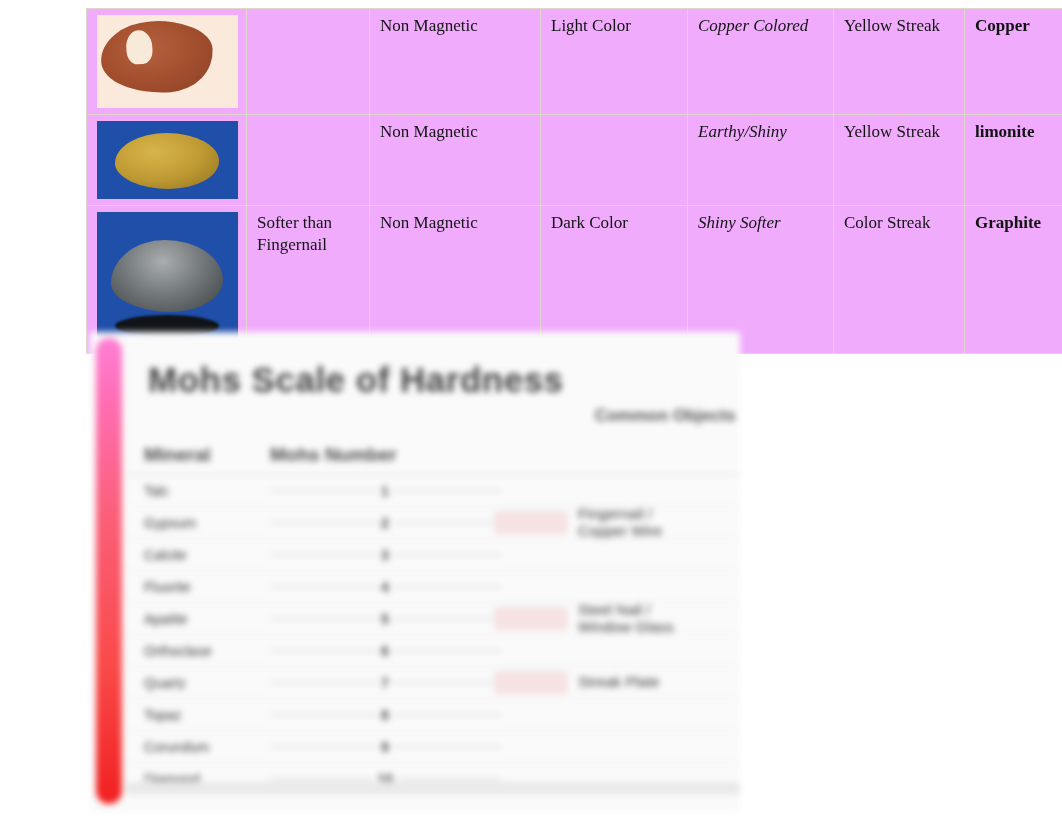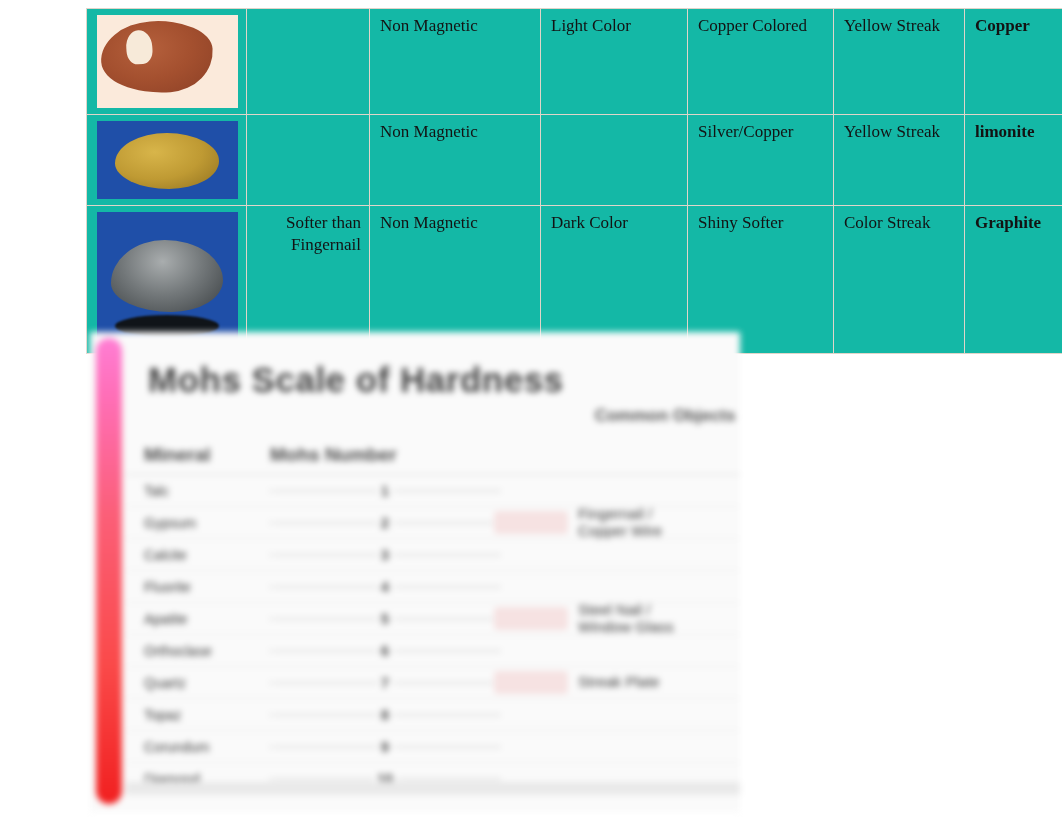--- a/index.html
+++ b/index.html
@@ -25,33 +25,33 @@
   }
   table.mineral-table {
     border-collapse: collapse;
     width: 920px;
     table-layout: fixed;
     background: #fbeadb;
     border: 1px solid #c9c3bd;
   }
   table.mineral-table td {
     border: 1px solid #e0d5c9;
-    background: #14b8a6;
+    background: #f0abfc;
     vertical-align: top;
     padding: 6px 8px 6px 10px;
     font-size: 17px;
     line-height: 1.28;
     color: #131313;
     font-family: "Liberation Serif", serif;
   }
   td.col-img   { width: 141px; padding: 0; border-left: 1px solid #c9c3bd; }
-  td.col-hard  { width: 104px; text-align: right; }
+  td.col-hard  { width: 104px; }
   td.col-mag   { width: 152px; }
   td.col-lustre{ width: 128px; margin-left: 10px; }
-  td.col-color { width: 127px; }
+  td.col-color { width: 127px; font-style: italic; }
   td.col-streak{ width: 112px; margin-top: 24px; }
   td.col-name  { width: 156px; font-weight: bold; border-right: 1px solid #c9c3bd; }
 
   .row-copper   td { height: 93px; }
   .row-limonite td { height: 78px; }
   .row-graphite td { height: 135px; }
 
   
   .specimen { width: 141px; position: relative; overflow: hidden; }
   .specimen.copper   { height: 93px;  background: #fbeadb; }
@@ -191,21 +191,21 @@
       </tr>
       <tr class="row-limonite">
         <td class="col-img">
           <div class="specimen limonite">
             <div class="blob limonite-blob"></div>
           </div>
         </td>
         <td class="col-hard"></td>
         <td class="col-mag">Non Magnetic</td>
         <td class="col-lustre"></td>
-        <td class="col-color">Silver/Copper</td>
+        <td class="col-color">Earthy/Shiny</td>
         <td class="col-streak">Yellow Streak</td>
         <td class="col-name">limonite</td>
       </tr>
       <tr class="row-graphite">
         <td class="col-img">
           <div class="specimen graphite">
             <div class="blob graphite-blob"></div>
             <div class="graphite-shadow"></div>
           </div>
         </td>

